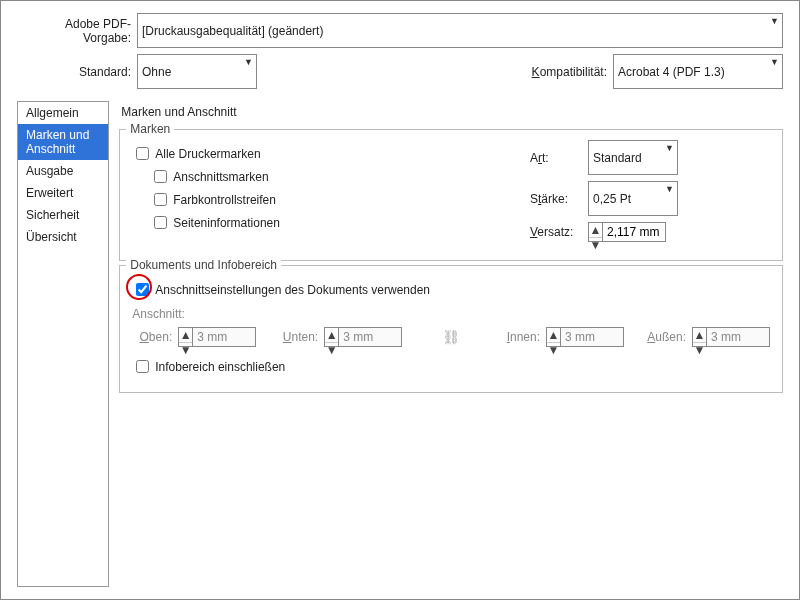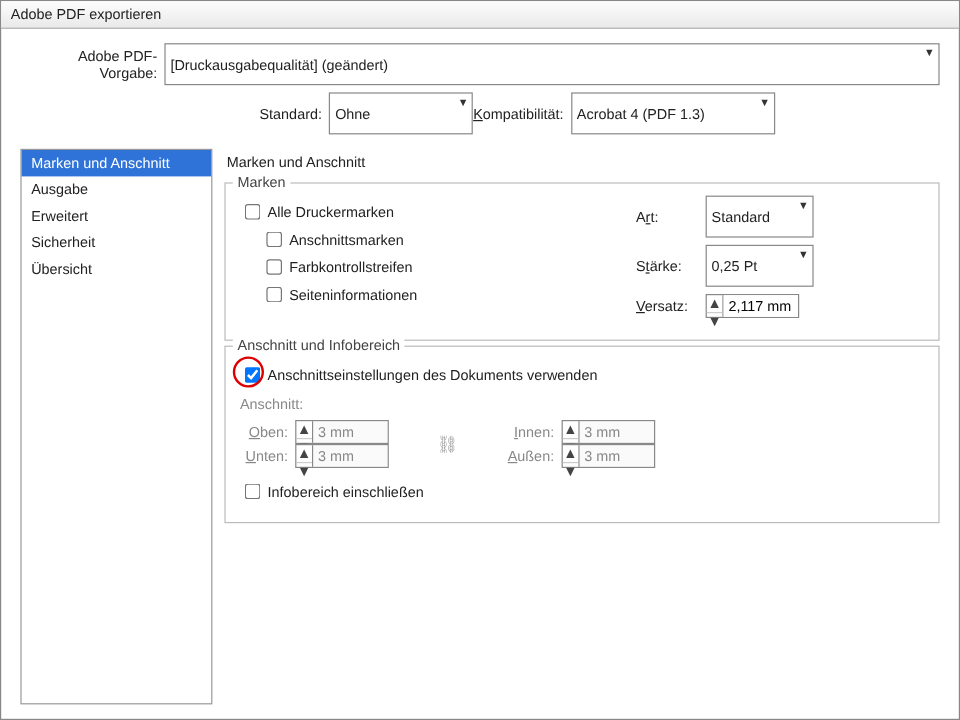--- a/index.html
+++ b/index.html
@@ -7,21 +7,21 @@
   .window { width: 800px; height: 600px; display: flex; flex-direction: column; border: 1px solid #888; }
   .titlebar { background: linear-gradient(#fdfdfd,#e9e9e9); border-bottom: 1px solid #aaa; padding: 4px 8px; font-size: 12px; color: #222; }
   .top-fields { padding: 12px 16px 6px 16px; }
   .row { display: flex; align-items: center; margin-bottom: 6px; }
   .row label { text-align: right; padding-right: 6px; }
   .pv-label { width: 120px; }
   .combo { border: 1px solid #888; background: #fff; height: 35px; display: flex; align-items: center; padding: 0 4px; position: relative; }
   .combo .arrow { position: absolute; right: 3px; top: 2px; font-size: 9px; color: #333; }
   .combo-full { flex: 1; }
   .combo-sm { width: 120px; }
-  .std-row { display: flex; align-items: center; justify-content: center; }
+  .std-row { display: flex; align-items: center; justify-content: space-between; }
   .body-split { display: flex; flex: 1; padding: 0 16px 12px 16px; gap: 10px; }
   .side { width: 160px; border: 1px solid #999; background: #fff; }
   .side-item { padding: 4px 8px; cursor: default; }
   .side-item.sel { background: #2f73d8; color: #fff; }
   .pane { flex: 1; }
   .pane-title { margin: 4px 2px 10px 2px; }
   .group { border: 1px solid #bbb; margin-bottom: 4px; padding: 10px 12px 12px 12px; position: relative; }
   .group-label { position: absolute; top: -8px; left: 6px; background: #fff; padding: 0 4px; color: #444; }
   .chk { display: flex; align-items: center; margin: 4px 0; }
   .chk input { margin-right: 6px; }
@@ -31,32 +31,31 @@
   .marks-right { width: 240px; }
   .field-row { display: flex; align-items: center; margin-bottom: 6px; }
   .field-row .fl { width: 58px; padding-right: 6px; }
   .spin { border: 1px solid #888; height: 20px; display: flex; align-items: stretch; background:#fff; }
   .spin .btns { width: 14px; border-right: 1px solid #888; display:flex; flex-direction:column; font-size:8px; color:#444; }
   .spin .btns span { flex:1; display:flex; align-items:center; justify-content:center; border-bottom:1px solid #ccc; }
   .spin .btns span:last-child{border-bottom:none;}
   .spin input { border: none; width: 62px; padding: 0 4px; font-size: 12px; outline:none; }
   .spin.dis input { color:#888; }
   .bleed-grid { display: flex; gap: 40px; margin: 6px 0 10px 0; align-items:center;}
-  .bleed-col { display: flex; flex-direction: column; gap: 0; }
+  .bleed-col { display: flex; flex-direction: row; gap: 22px; }
   .bleed-row { display:flex; align-items:center; }
   .bleed-row .bl { width: 46px; text-align:right; padding-right:6px; color:#888;}
   .link-icon { color:#999; font-size:14px; }
   .hl-circle { position:absolute; width:26px; height:26px; border:2px solid #d00; border-radius:50%; pointer-events:none; }
   .u { text-decoration: underline; }
 </style>
 </head>
 <body>
 
 <div class="window">
-  <div class="titlebar">Adobe PDF exportieren</div>
 
   <div class="top-fields">
     <div class="row">
       <label class="pv-label">Adobe PDF-Vorgabe:</label>
       <div class="combo combo-full">
         <span>[Druckausgabequalität] (geändert)</span>
         <span class="arrow">▼</span>
       </div>
     </div>
     <div class="row std-row">
@@ -72,20 +71,21 @@
         <div class="combo" style="width:170px;">
           <span>Acrobat 4 (PDF 1.3)</span>
           <span class="arrow">▼</span>
         </div>
       </div>
     </div>
   </div>
 
   <div class="body-split">
     <div class="side">
+      <div class="side-item">Allgemein</div>
       <div class="side-item sel">Marken und Anschnitt</div>
       <div class="side-item">Ausgabe</div>
       <div class="side-item">Erweitert</div>
       <div class="side-item">Sicherheit</div>
       <div class="side-item">Übersicht</div>
     </div>
 
     <div class="pane">
       <div class="pane-title">Marken und Anschnitt</div>
 
@@ -135,21 +135,21 @@
                     <span>▼</span>
                   </div>
                 <input value="2,117 mm" style="">
               </div>
             </div>
           </div>
         </div>
       </div>
 
       <div class="group" style="position:relative;">
-        <div class="group-label">Anschnitt und Infobereich</div>
+        <div class="group-label">Dokuments und Infobereich</div>
 
         <div style="position:relative;">
           <div class="hl-circle" style="left:-6px; top:-6px;"></div>
           <label class="chk">
             <input type="checkbox" checked="" style="">
             <span>Anschnittseinstellungen des Dokuments verwenden</span>
           </label>
         </div>
 
         <div class="disabled" style="margin-top:8px;">Anschnitt:</div>

